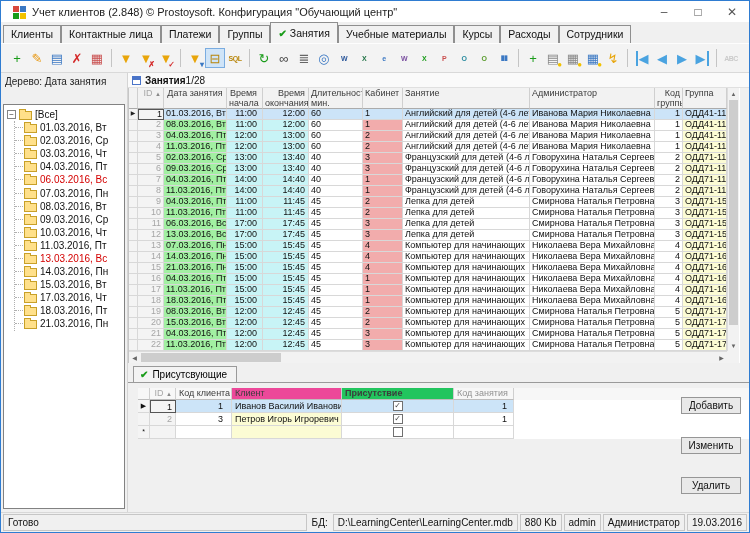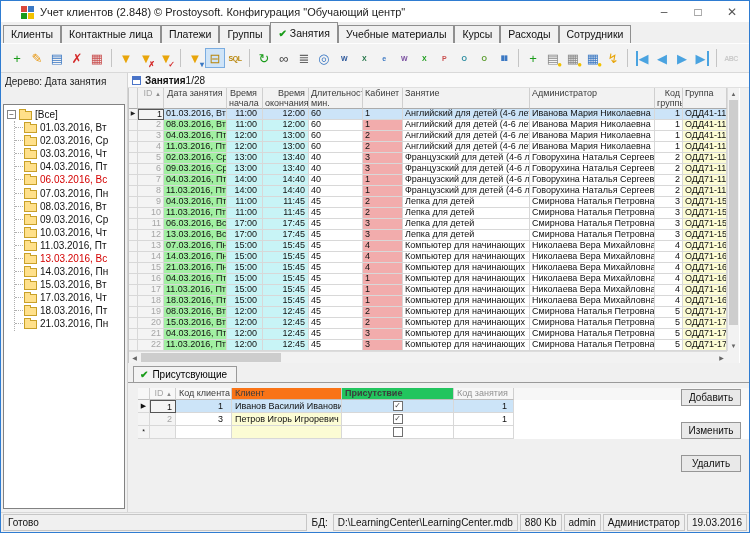--- a/index.html
+++ b/index.html
@@ -2,21 +2,21 @@
 <html><head>
 <meta charset="utf-8">
 <style>
   * { margin:0; padding:0; box-sizing:border-box; }
   html,body { width:750px; height:533px; }
   body { font-family:"Liberation Sans", sans-serif; background:#e8e8e8; }
   #window { width:750px; height:533px; border:1px solid #2f7cd1; background:#f0f0f0;
             display:flex; flex-direction:column; overflow:hidden; }
 
   
-  .titlebar { height:21px; background:#ffffff; display:flex; align-items:center; padding-left:20px; flex-shrink:0; }
+  .titlebar { height:21px; background:#ffffff; display:flex; align-items:center; padding-left:12px; flex-shrink:0; }
   .app-icon { width:14px; height:14px; flex-shrink:0; }
   .titlebar .title { flex:1; margin-left:5px; font-size:11px; color:#222; white-space:nowrap; overflow:hidden; }
   .win-btn { width:34px; height:21px; display:flex; align-items:center; justify-content:center;
              font-size:12px; color:#555; }
 
   
   .menubar { height:19px; background:#ffffff; display:flex; align-items:center; font-size:11px; color:#111;
              border-bottom:1px solid #ececec; flex-shrink:0; }
   .menu-item { padding:2px 8px; display:inline-block; }
   .menu-item::first-letter { text-decoration:underline; }
@@ -124,21 +124,21 @@
   .a-id     { width:26px; background:#f4f4f4; text-align:right; color:#a6a6a6; }
   .a-code   { width:56px; text-align:right; padding-right:8px; }
   .a-client { width:110px; background:#fcfcd4; }
   .a-pres   { width:112px; display:flex; align-items:center; justify-content:center; }
   .a-lesson { width:60px; text-align:right; padding-right:6px; }
   .att-row.sel .att-cell { background:#cce4f8; }
   .att-row.sel .a-marker { background:#f4f4f4; }
   .att-row.sel .a-id { background:#f4f4f4; color:#111; border:1px solid #555; }
   .checkbox { width:10px; height:10px; border:1px solid #707070; background:#fff; font-size:8px; line-height:8px;
               text-align:center; color:#444; }
-  .att-buttons { position:absolute; right:8px; top:6px; display:flex; flex-direction:column; gap:16px; }
+  .att-buttons { position:absolute; right:8px; top:14px; display:flex; flex-direction:column; gap:23px; }
   .btn { width:60px; height:17px; font-size:10px; background:#e9e9e9; border:1px solid #969696;
          font-family:"Liberation Sans", sans-serif; color:#111; }
 
   
   .statusbar { height:20px; background:#f0f0f0; border-top:1px solid #d8d8d8; display:flex; align-items:stretch;
                padding:1px 2px; gap:2px; font-size:10px; color:#111; flex-shrink:0; }
   .seg { border:1px solid #c6c6c6; display:flex; align-items:center; padding:0 4px; white-space:nowrap; overflow:hidden; }
   .seg.growseg { flex:1; }
   .seg.plain { border-color:transparent; padding:0 2px; }
 </style>
@@ -722,21 +722,21 @@
           <span>Присутсвующие</span>
         </div>
       </div>
 
       <div class="attendees">
         <div class="att-grid">
           <div class="att-head" id="atthead">
               <div class="att-hcell a-marker" style="display: block; background: rgb(247, 247, 247);"></div>
               <div class="att-hcell a-id" style="display: block; background: rgb(247, 247, 247);">ID <span class="sort-arrow">▲</span></div>
               <div class="att-hcell a-code" style="display: block; background: rgb(247, 247, 247);">Код клиента</div>
-              <div class="att-hcell a-client" style="display: block; background: #f97316;">Клиент</div>
+              <div class="att-hcell a-client" style="display: block; background: #ec4899;">Клиент</div>
               <div class="att-hcell a-pres" style="display: block; background: #22c55e;  font-weight: bold;">Присутствие</div>
               <div class="att-hcell a-lesson" style="display: block; background: rgb(247, 247, 247); text-align: right; color: rgb(144, 144, 144);">Код занятия</div>
             </div>
           <div id="attrows">
               <div class="att-row sel">
                 <div class="att-cell a-marker">▶</div>
                 <div class="att-cell a-id">1</div>
                 <div class="att-cell a-code">1</div>
                 <div class="att-cell a-client">Иванов Василий Иванович</div>
                 <div class="att-cell a-pres">

